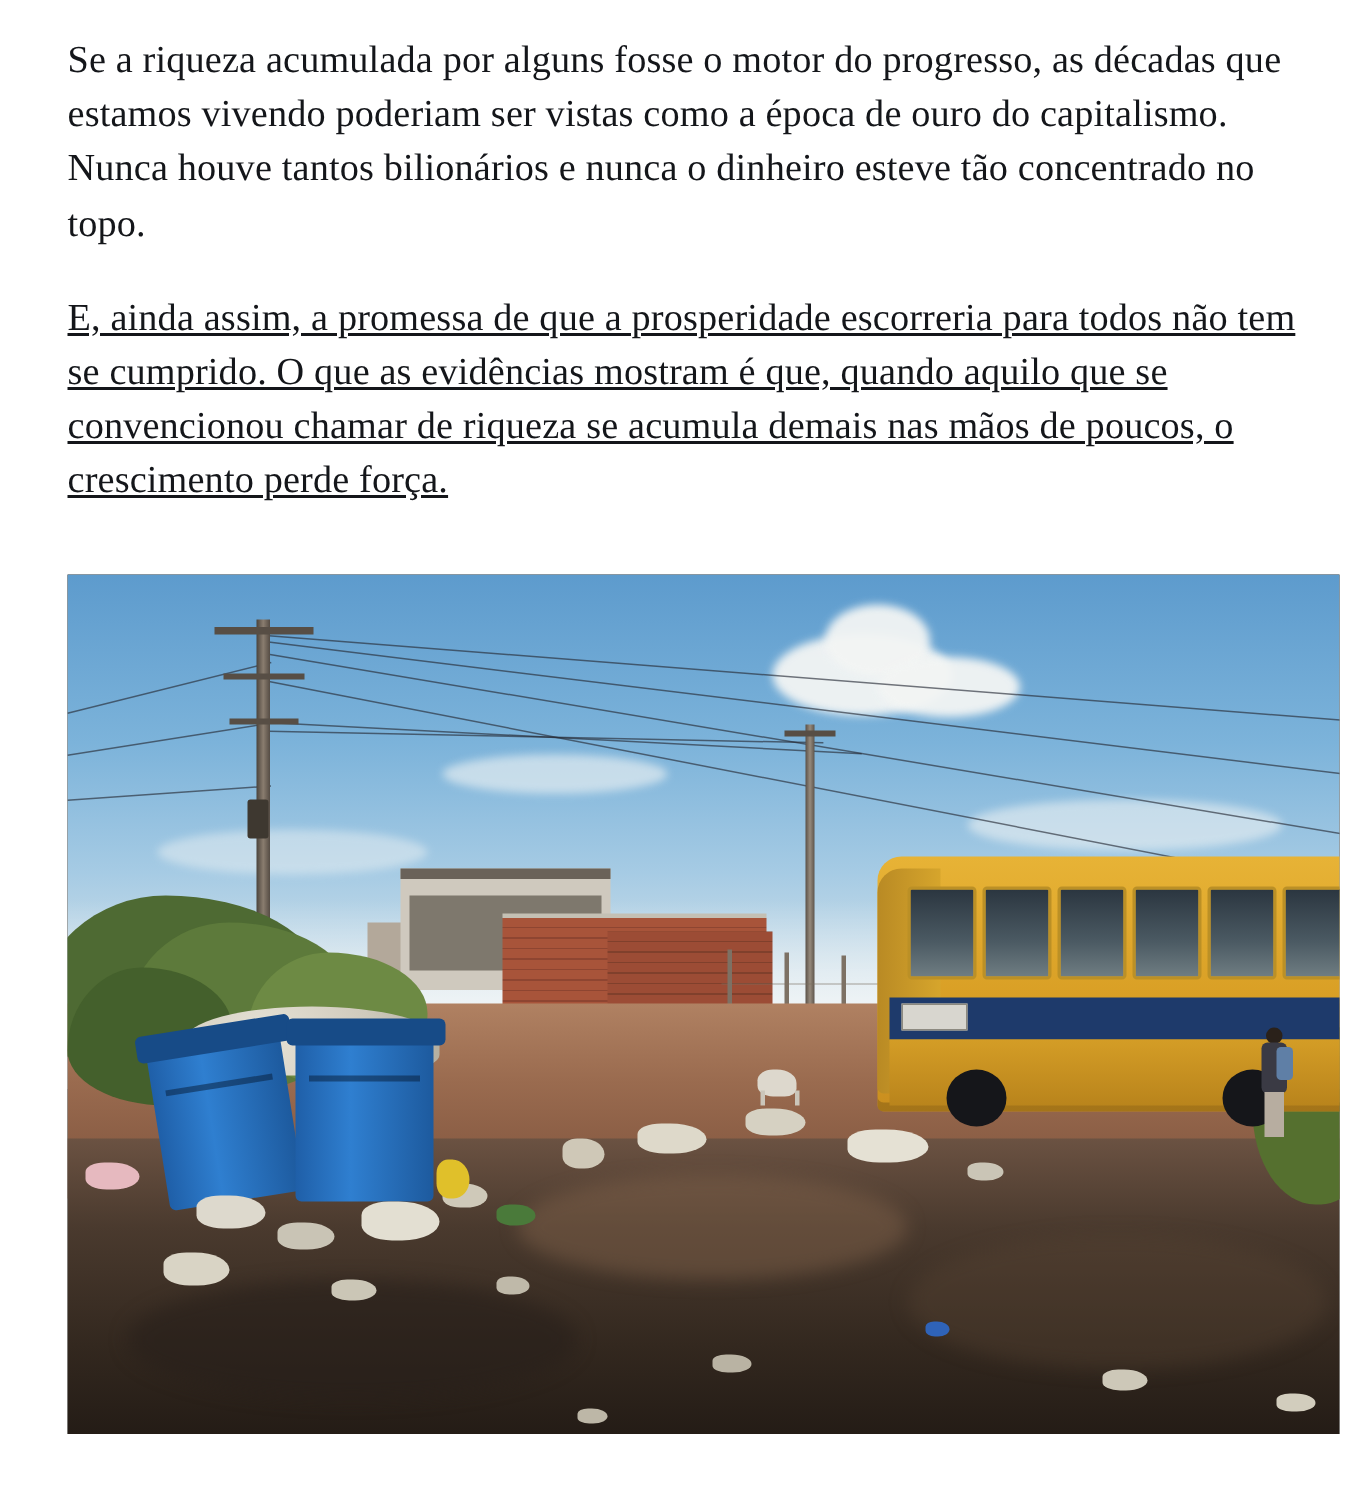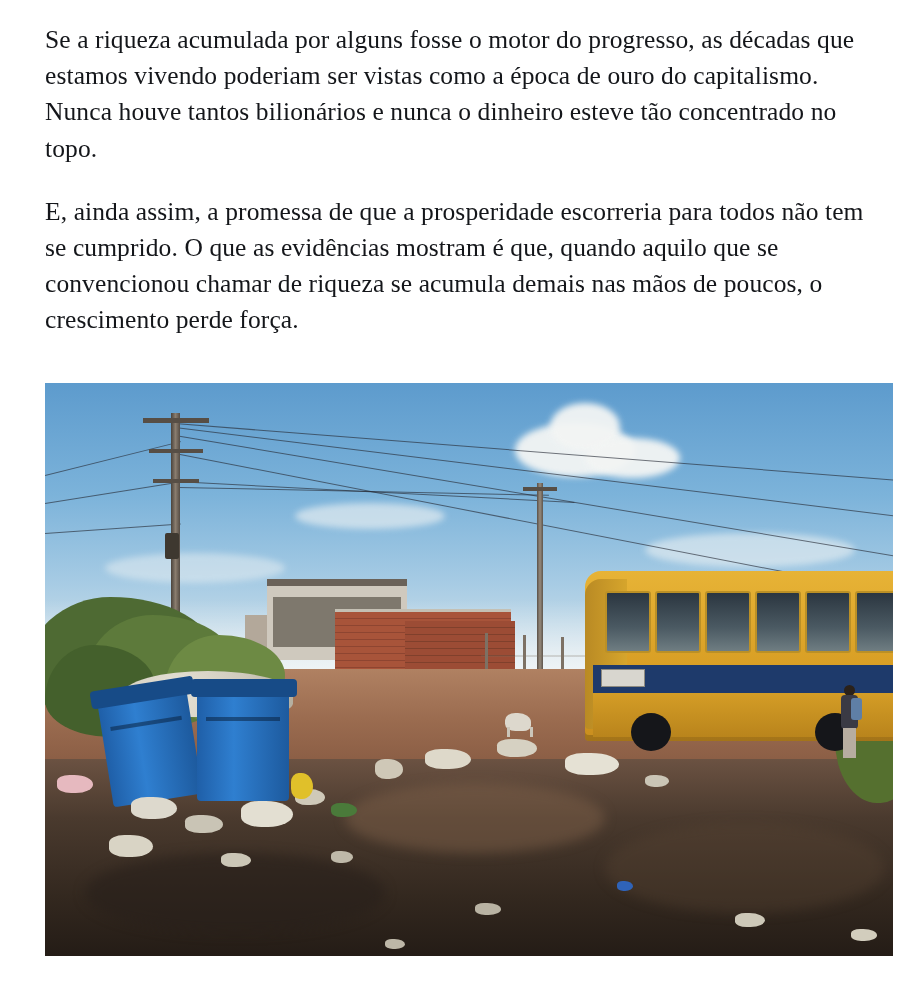--- a/index.html
+++ b/index.html
@@ -23,20 +23,21 @@
   }
   .para {
     font-size: 25.5px;
     line-height: 1.42;
     margin: 0 0 27px 0;
     color: #14161a;
     letter-spacing: 0.1px;
   }
   .para:last-of-type {
     margin-bottom: 0;
+    text-decoration: underline;
   }
   .figure {
     margin: 44px 0 0 0;
     padding: 0;
     width: 848px;
   }
   .photo {
     position: relative;
     width: 848px;
     height: 573px;

